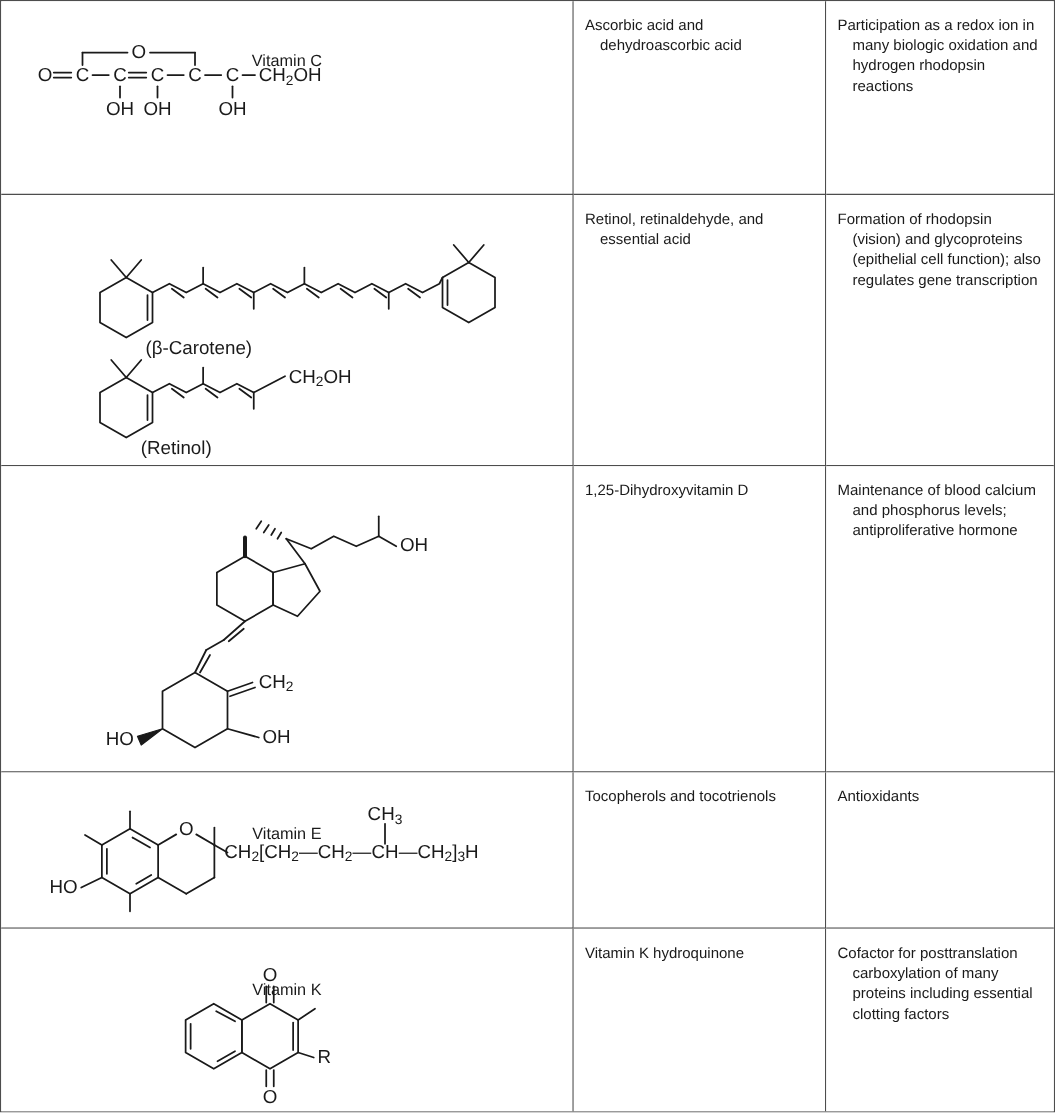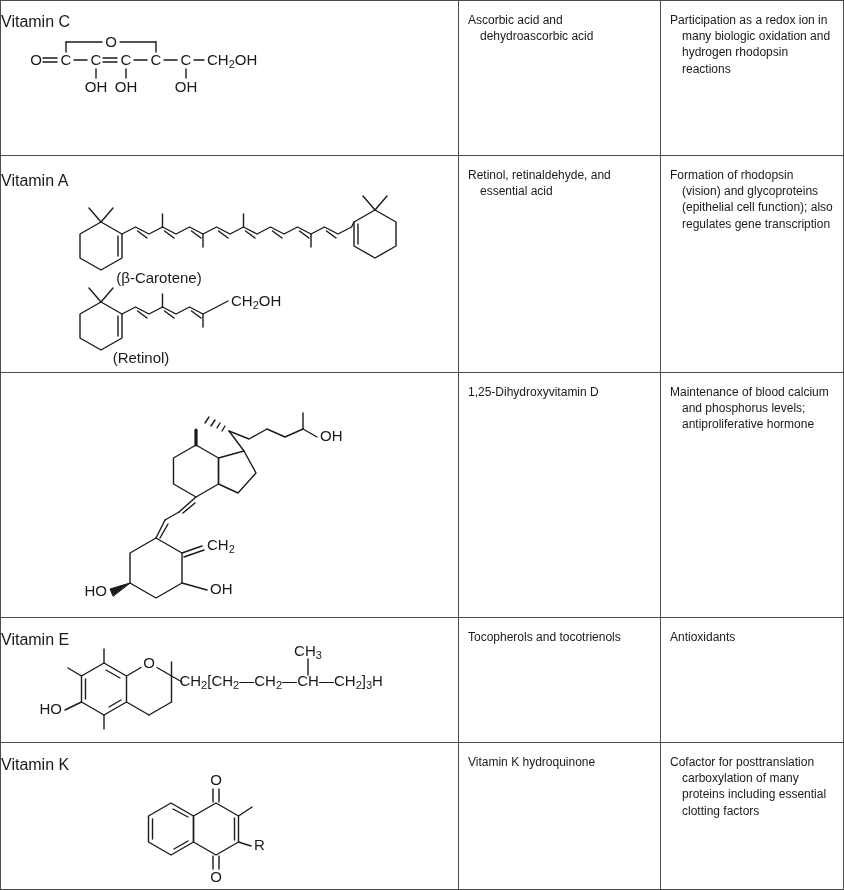--- a/index.html
+++ b/index.html
@@ -19,21 +19,21 @@
   }
   .cell {
     border-right:1px solid #4d4d4d;
     border-bottom:1px solid #4d4d4d;
     position:relative;
     overflow:hidden;
     background:#fff;
   }
   .cell:nth-child(3n){ border-right:none; }
   .cell:nth-child(n+13){ border-bottom:none; }
-  .vitamin-title{ text-align:left; padding-top:12px; font-size:16px; }
+  .vitamin-title{ text-align:center; padding-top:12px; font-size:13px;margin-top:28px; }
   .cell-text{
     padding:11px 8px 0 21px;
     text-indent:-12px;
     font-size:12px;
     line-height:1.35;
   }
   .struct{ position:absolute; }
   svg line, svg polyline, svg polygon, svg path {
     stroke:#1a1a1a; stroke-width:1.4; fill:none; stroke-linecap:round; stroke-linejoin:round;
   }
@@ -84,21 +84,20 @@
     </svg>
   </div>
   <div class="cell">
     <div class="cell-text">Ascorbic acid and dehydroascorbic acid</div>
   </div>
   <div class="cell">
     <div class="cell-text">Participation as a redox ion in many biologic oxidation and hydrogen rhodopsin reactions</div>
   </div>
 
   <div class="cell">
-    <div class="vitamin-title" style="padding-top:16px;">Vitamin A</div>
     <svg class="struct" style="left:0;top:30px;" width="458" height="185" viewBox="0 0 458 185">
 
       <polygon points="100,36 121,48 121,72 100,84 79,72 79,48"></polygon>
       <line x1="100" y1="36" x2="88" y2="22"></line>
       <line x1="100" y1="36" x2="112" y2="22"></line>
       <line x1="117" y1="50" x2="117" y2="70"></line>
 
       <polyline points="121,48 134.5,41 148,48 161.5,41 175,48 188.5,41 202,48 215.5,41 229,48 242.5,41 256,48 269.5,41 283,48 296.5,41 310,48 323.5,41 337,48 350.5,41 353,36"></polyline>
       <line x1="136.5" y1="45" x2="146" y2="52"></line>
       <line x1="163.5" y1="45" x2="173" y2="52"></line>

